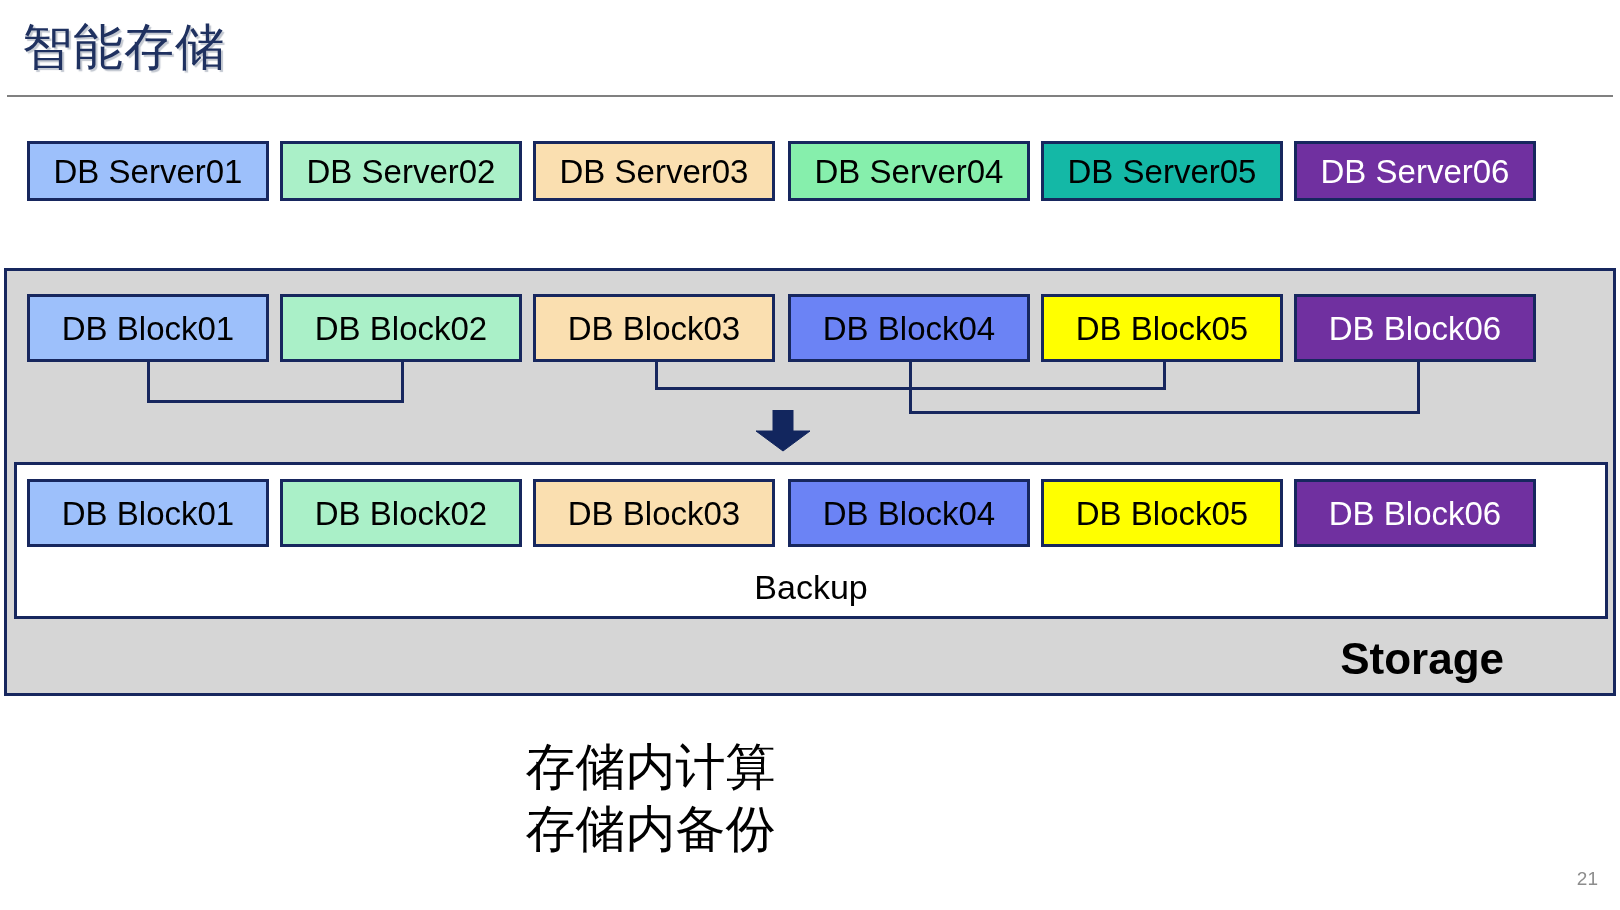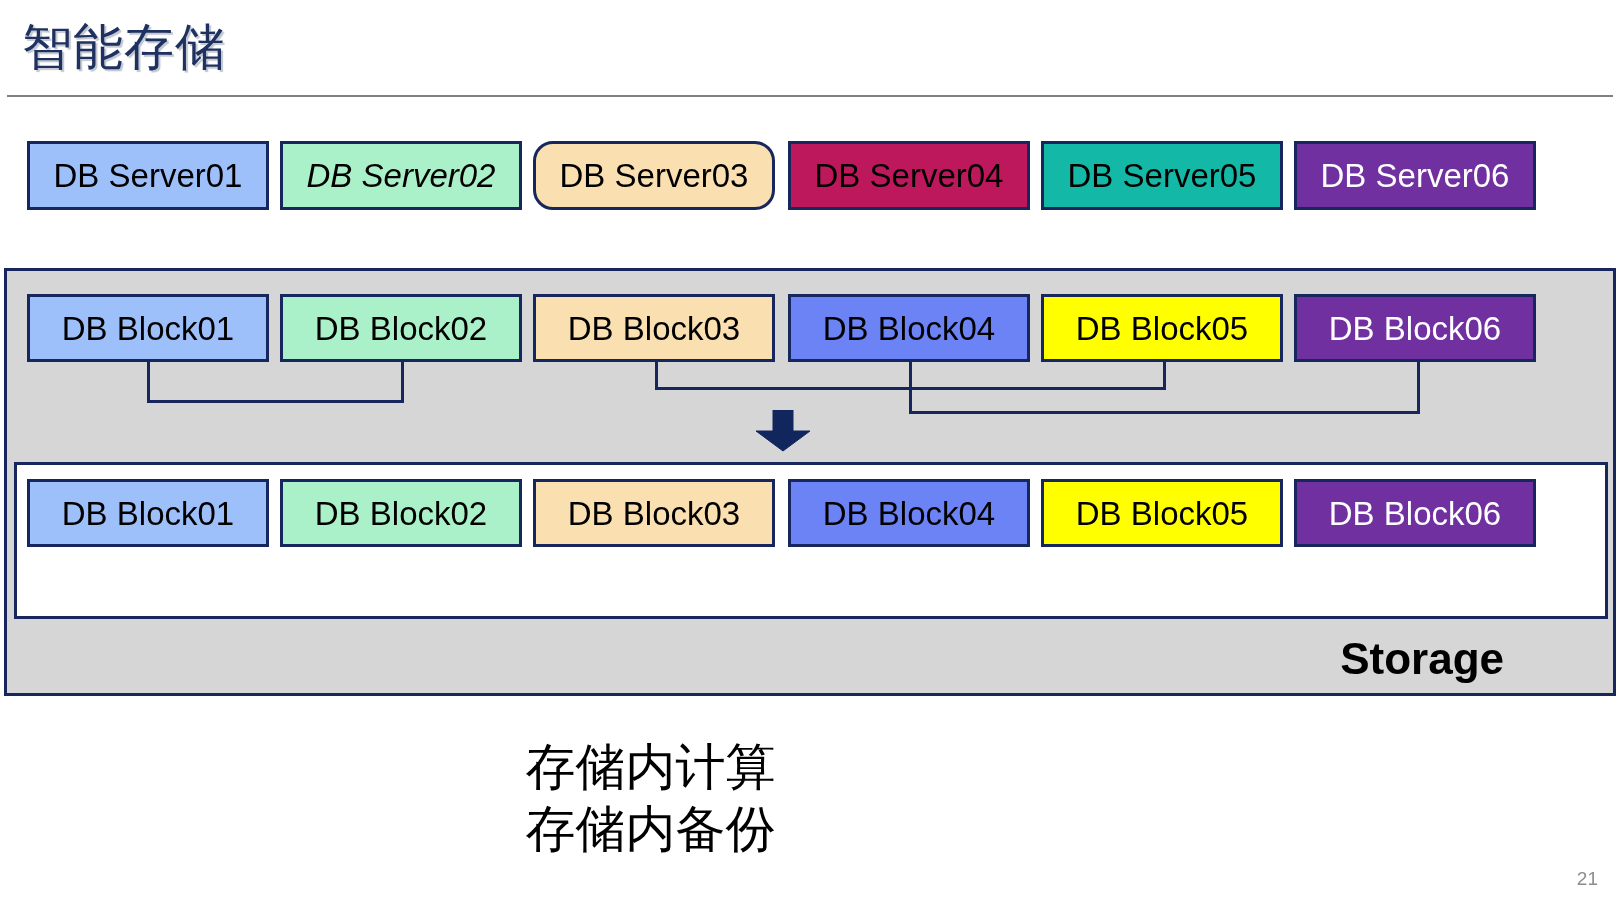--- a/index.html
+++ b/index.html
@@ -48,21 +48,21 @@
     display: flex;
     align-items: center;
     justify-content: center;
     font-size: 33px;
     line-height: 1;
     color: #000000;
     white-space: nowrap;
   }
 
   
-  .server-box { top: 141px; height: 69px; }
+  .server-box { top: 141px; height: 60px; }
 
   
   #storage-container {
     position: absolute;
     left: 4px;
     top: 268px;
     width: 1612px;
     height: 428px;
     box-sizing: border-box;
     border: 3px solid #17275e;
@@ -145,23 +145,23 @@
 </head>
 <body>
 
 <div id="slide">
 
   <div id="slide-title">智能存储</div>
   <div id="title-rule"></div>
 
   <div id="server-row">
       <div class="cbox server-box" style="left: 27px; width: 242px; background: rgb(157, 192, 251); color: rgb(0, 0, 0);">DB Server01</div>
-      <div class="cbox server-box" style="left: 280px; width: 242px; background: rgb(170, 240, 200); color: rgb(0, 0, 0); font-style: italic;">DB Server02</div>
-      <div class="cbox server-box" style="left: 533px; width: 242px; background: rgb(250, 223, 176); color: rgb(0, 0, 0); border-radius: 20px;">DB Server03</div>
-      <div class="cbox server-box" style="left: 788px; width: 242px; background: #be185d; color: rgb(0, 0, 0);">DB Server04</div>
+      <div class="cbox server-box" style="left: 280px; width: 242px; background: rgb(170, 240, 200); color: rgb(0, 0, 0);">DB Server02</div>
+      <div class="cbox server-box" style="left: 533px; width: 242px; background: rgb(250, 223, 176); color: rgb(0, 0, 0);">DB Server03</div>
+      <div class="cbox server-box" style="left: 788px; width: 242px; background: #86efac; color: rgb(0, 0, 0);">DB Server04</div>
       <div class="cbox server-box" style="left: 1041px; width: 242px; background: #14b8a6; color: rgb(0, 0, 0);">DB Server05</div>
       <div class="cbox server-box" style="left: 1294px; width: 242px; background: rgb(112, 48, 160); color: rgb(255, 255, 255);">DB Server06</div>
     </div>
 
   <div id="storage-container"></div>
 
   <div id="block-row-live">
       <div class="cbox block-box-live" style="left: 27px; width: 242px; background: rgb(157, 192, 251); color: rgb(0, 0, 0);">DB Block01</div>
       <div class="cbox block-box-live" style="left: 280px; width: 242px; background: rgb(170, 240, 200); color: rgb(0, 0, 0);">DB Block02</div>
       <div class="cbox block-box-live" style="left: 533px; width: 242px; background: rgb(250, 223, 176); color: rgb(0, 0, 0);">DB Block03</div>
@@ -196,20 +196,21 @@
 
   <div id="backup-panel"></div>
   <div id="block-row-backup">
       <div class="cbox block-box-backup" style="left: 27px; width: 242px; background: rgb(157, 192, 251); color: rgb(0, 0, 0);">DB Block01</div>
       <div class="cbox block-box-backup" style="left: 280px; width: 242px; background: rgb(170, 240, 200); color: rgb(0, 0, 0);">DB Block02</div>
       <div class="cbox block-box-backup" style="left: 533px; width: 242px; background: rgb(250, 223, 176); color: rgb(0, 0, 0);">DB Block03</div>
       <div class="cbox block-box-backup" style="left: 788px; width: 242px; background: rgb(107, 131, 245); color: rgb(0, 0, 0);">DB Block04</div>
       <div class="cbox block-box-backup" style="left: 1041px; width: 242px; background: rgb(255, 255, 0); color: rgb(0, 0, 0);">DB Block05</div>
       <div class="cbox block-box-backup" style="left: 1294px; width: 242px; background: rgb(112, 48, 160); color: rgb(255, 255, 255);">DB Block06</div>
     </div>
+  <div id="backup-label">Backup</div>
   <div id="storage-label">Storage</div>
 
   <div id="caption">
     <div>存储内计算</div>
     <div>存储内备份</div>
   </div>
 
   <div id="page-number">21</div>
 
 </div>

